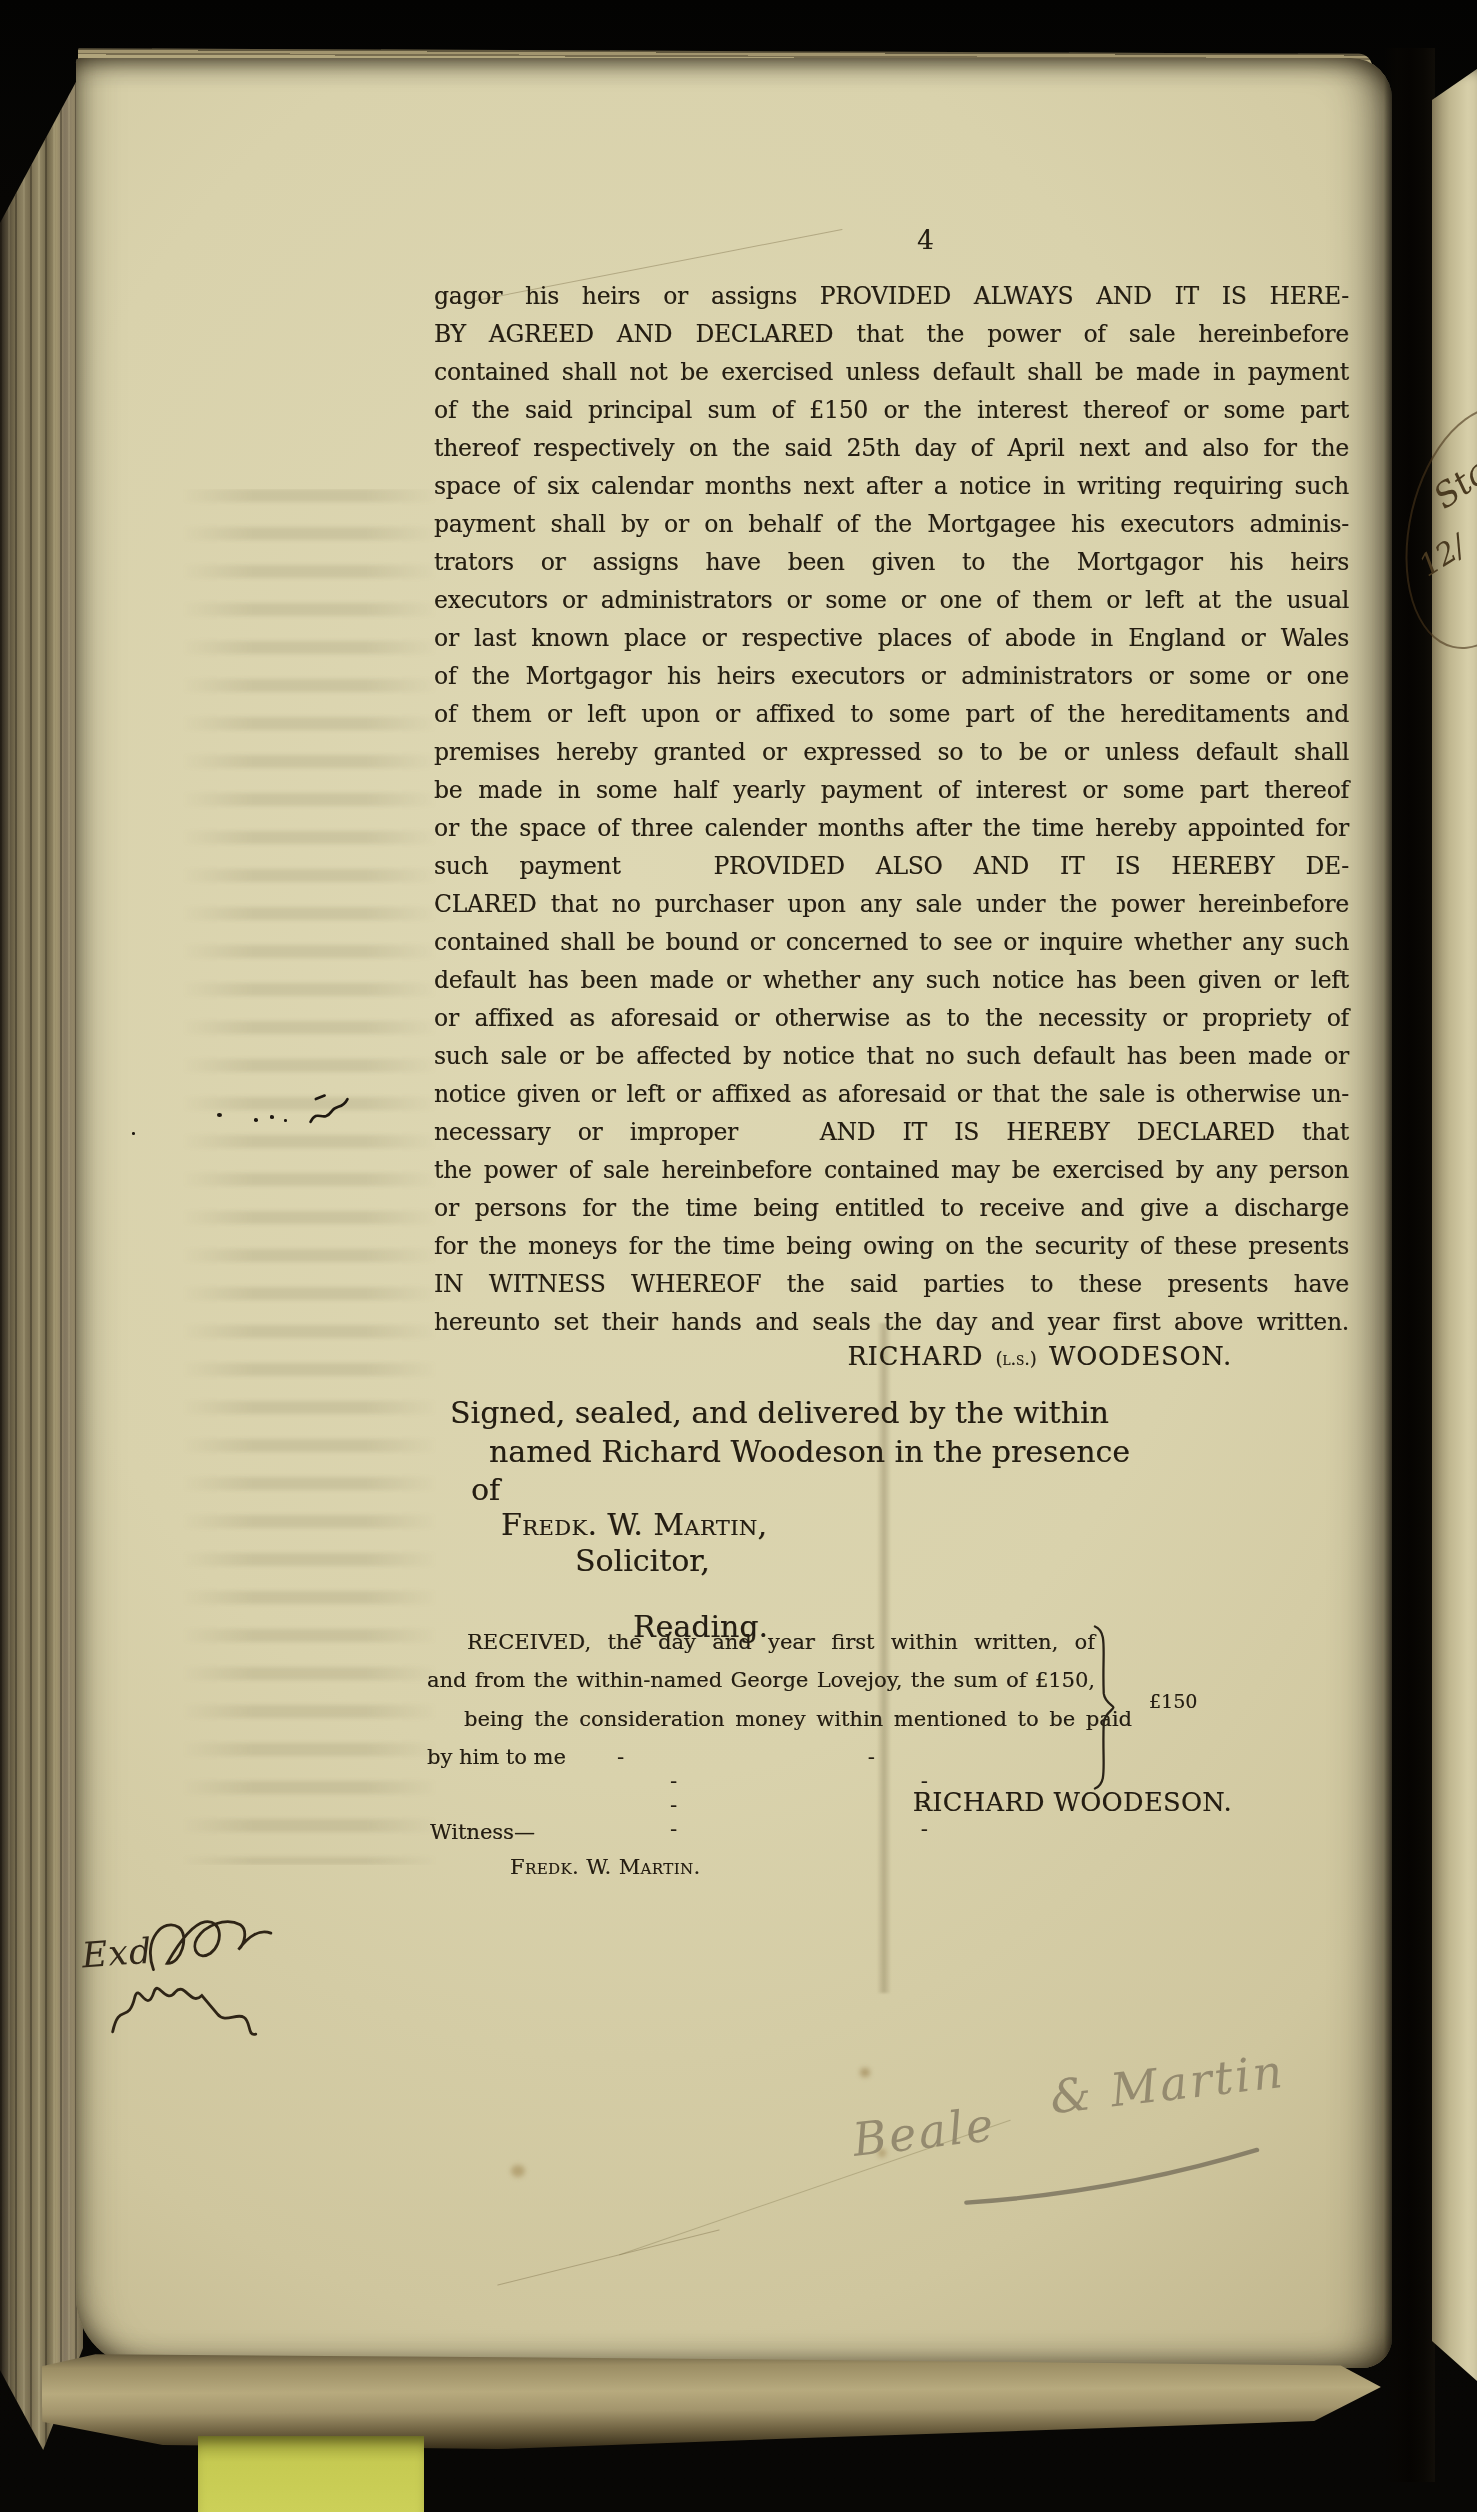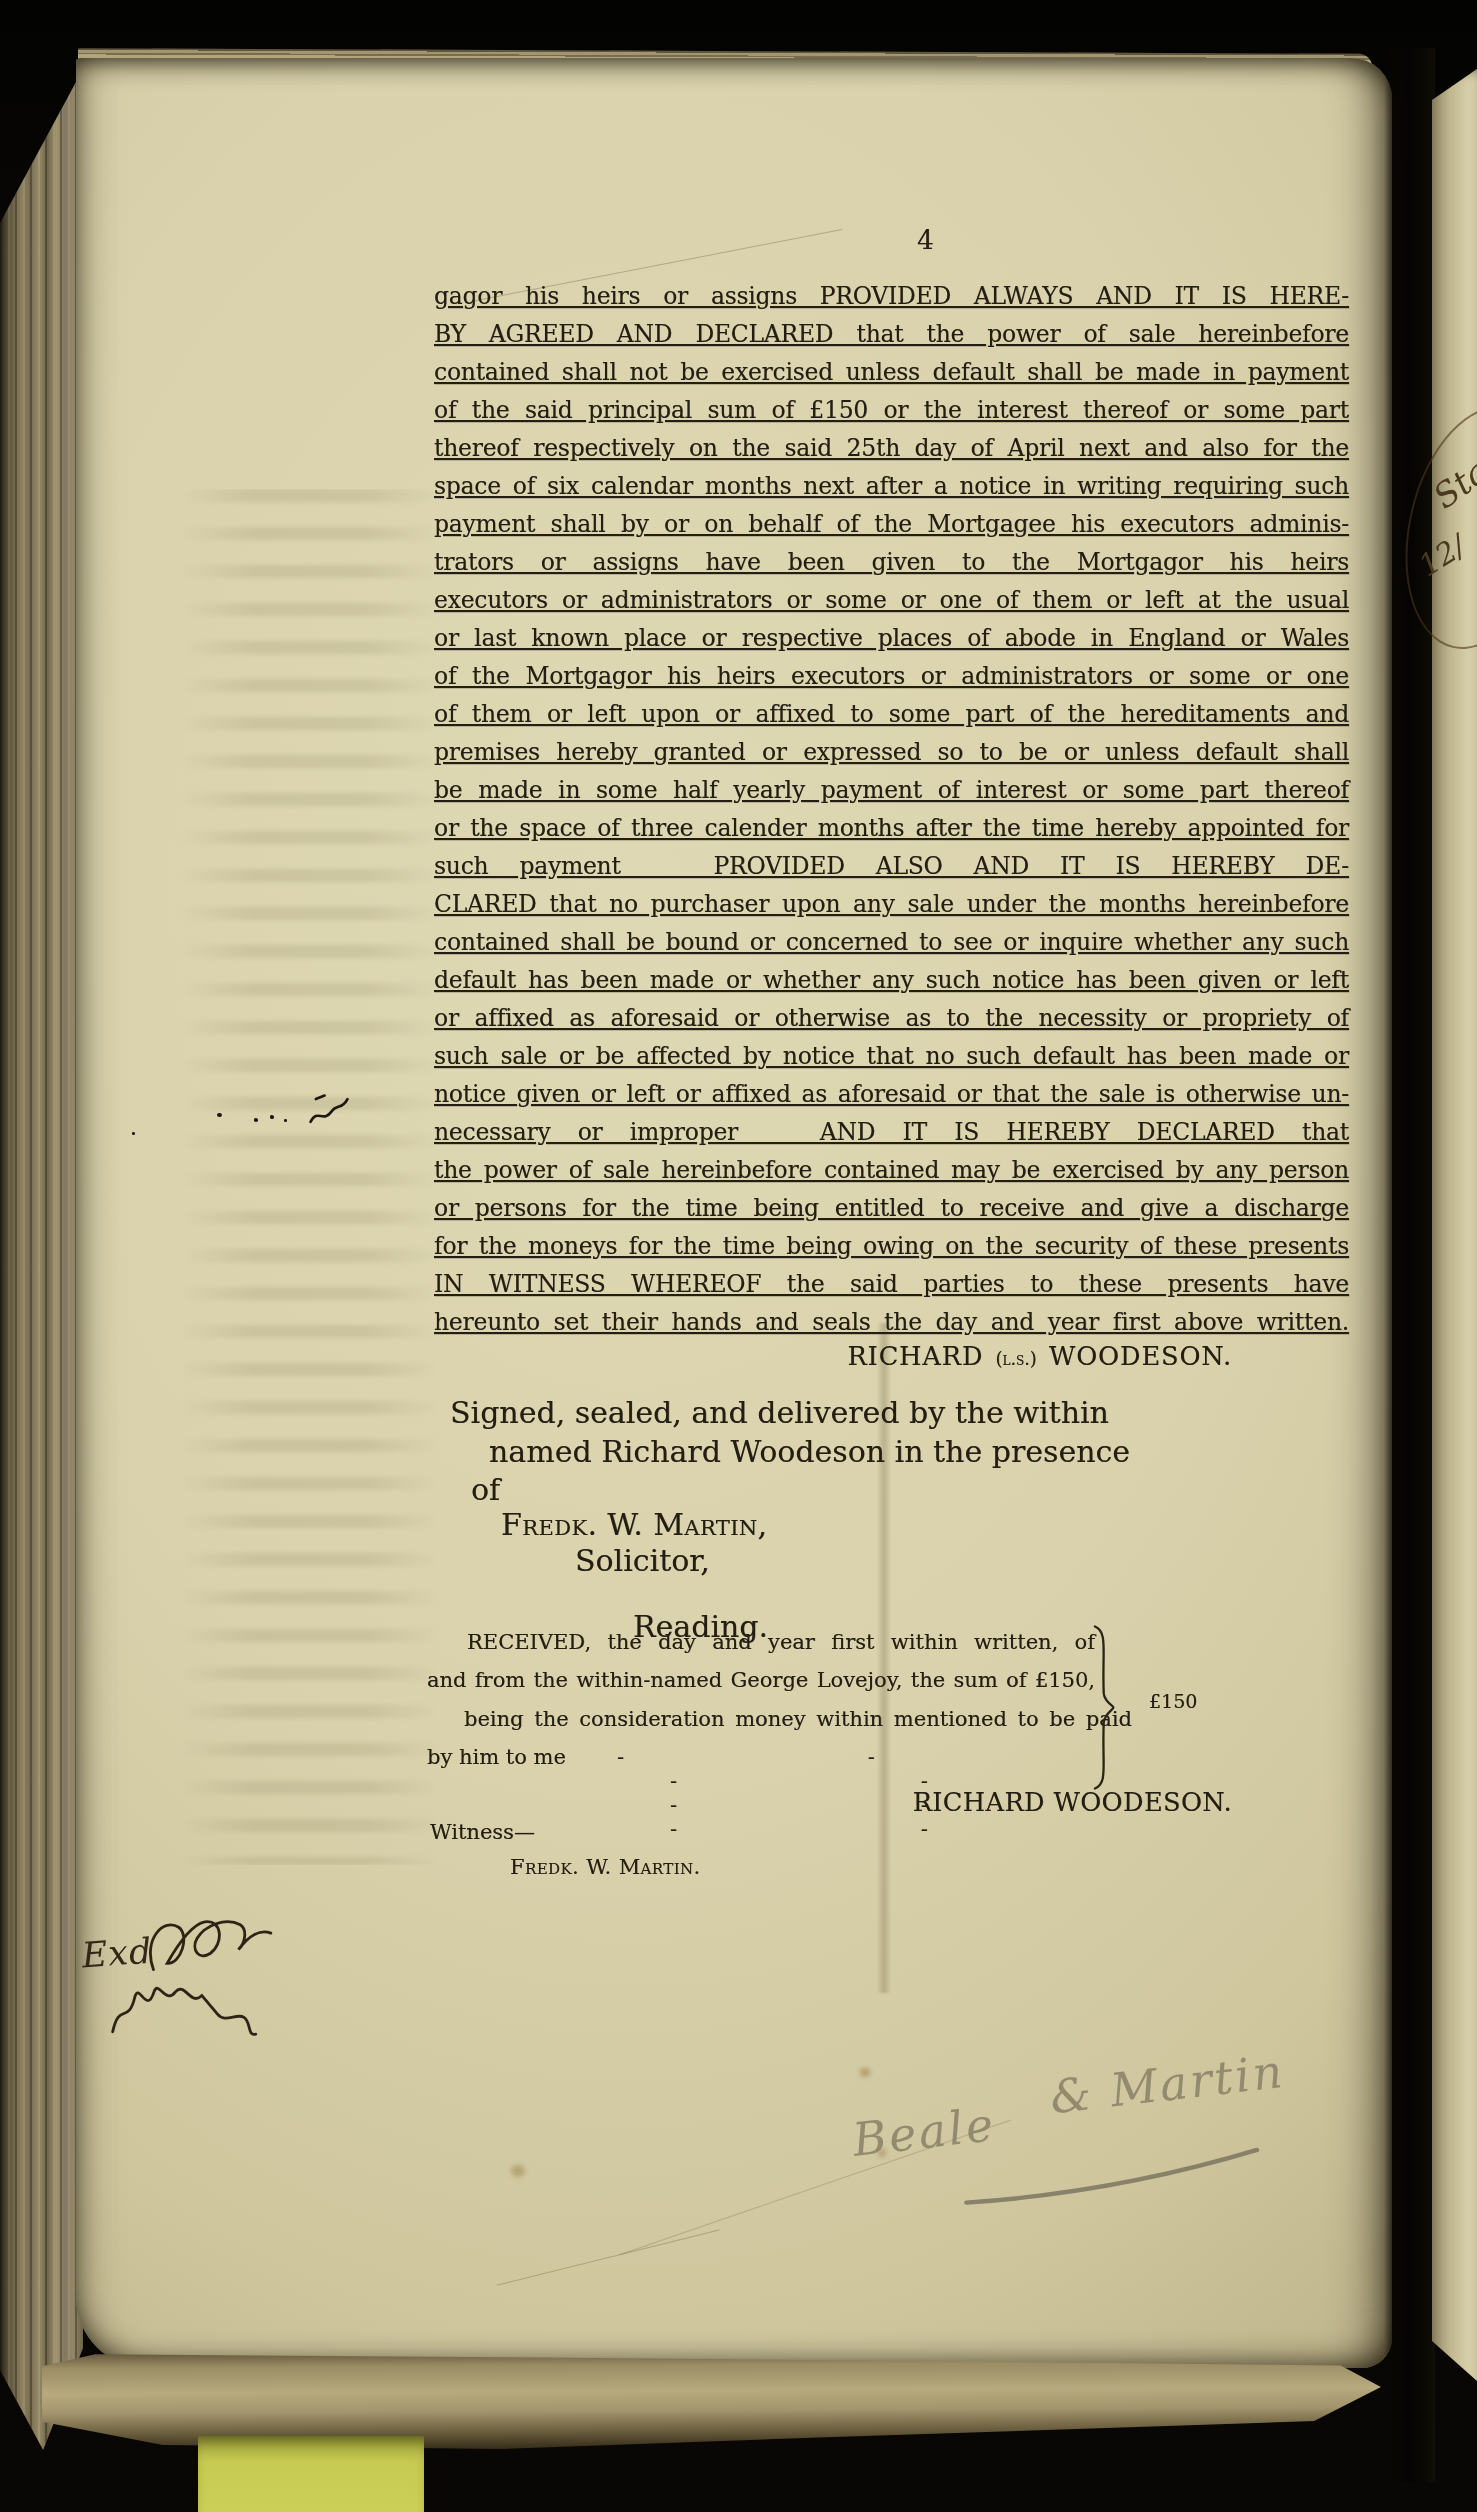--- a/index.html
+++ b/index.html
@@ -43,21 +43,21 @@
     -webkit-mask-image:linear-gradient(90deg,transparent 0,#000 28%,#000 72%,transparent 100%);
             mask-image:linear-gradient(90deg,transparent 0,#000 28%,#000 72%,transparent 100%);}
   .crease{position:absolute;left:877px;top:1323px;width:14px;height:670px;
     background:linear-gradient(90deg,rgba(90,75,45,0),rgba(88,73,42,.26),rgba(90,75,45,0));filter:blur(0.9px);}
   .scratch{position:absolute;background:rgba(128,116,78,.45);height:1.3px;border-radius:1.8px;}
   .spot{position:absolute;border-radius:50%;filter:blur(2.6px);}
   .speck{position:absolute;background:#1e1811;border-radius:45% 55% 50% 50%;}
   
   .print{color:#241d12;text-shadow:0.3px 0.4px 0.5px rgba(36,29,18,.5);}
   #page-number{position:absolute;left:906px;top:224px;width:39px;font-size:26.5px;text-align:center;}
-  #body-block{position:absolute;left:434px;top:282px;width:915px;text-decoration:underline;}
+  #body-block{position:absolute;left:434px;top:282px;width:915px;}
   .bl{height:38px;font-size:23.4px;letter-spacing:-0.2px;text-align:justify;text-align-last:justify;white-space:normal;}
   .sig-line{position:absolute;left:434px;top:1341px;width:798px;text-align:right;font-size:25.6px;letter-spacing:0.9px;}
   .ls{font-size:17.6px;font-variant:small-caps;margin:0 12.3px;letter-spacing:0;}
   .att{position:absolute;font-size:30px;}
   .smallcaps{font-variant:small-caps;letter-spacing:0.4px;}
   .rc{position:absolute;font-size:21px;}
   .just{text-align:justify;text-align-last:justify;}
   #receipt-dashes{word-spacing:41px;margin-left:51px;letter-spacing:0.9px;}
   #receipt-sig{position:absolute;left:434px;top:1787px;width:798px;text-align:right;font-size:25.6px;letter-spacing:0.4px;}
   #amount{position:absolute;left:1149px;top:1690px;font-size:19px;}
@@ -114,21 +114,21 @@
       <div class="bl">payment shall by or on behalf of the Mortgagee his executors adminis-</div>
       <div class="bl">trators or assigns have been given to the Mortgagor his heirs</div>
       <div class="bl">executors or administrators or some or one of them or left at the usual</div>
       <div class="bl">or last known place or respective places of abode in England or Wales</div>
       <div class="bl">of the Mortgagor his heirs executors or administrators or some or one</div>
       <div class="bl">of them or left upon or affixed to some part of the hereditaments and</div>
       <div class="bl">premises hereby granted or expressed so to be or unless default shall</div>
       <div class="bl">be made in some half yearly payment of interest or some part thereof</div>
       <div class="bl">or the space of three calender months after the time hereby appointed for</div>
       <div class="bl">such payment&nbsp;&nbsp;&nbsp;PROVIDED ALSO AND IT IS HEREBY DE-</div>
-      <div class="bl">CLARED that no purchaser upon any sale under the months hereinbefore</div>
+      <div class="bl">CLARED that no purchaser upon any sale under the power hereinbefore</div>
       <div class="bl">contained shall be bound or concerned to see or inquire whether any such</div>
       <div class="bl">default has been made or whether any such notice has been given or left</div>
       <div class="bl">or affixed as aforesaid or otherwise as to the necessity or propriety of</div>
       <div class="bl">such sale or be affected by notice that no such default has been made or</div>
       <div class="bl">notice given or left or affixed as aforesaid or that the sale is otherwise un-</div>
       <div class="bl">necessary or improper&nbsp;&nbsp;&nbsp;AND IT IS HEREBY DECLARED that</div>
       <div class="bl">the power of sale hereinbefore contained may be exercised by any person</div>
       <div class="bl">or persons for the time being entitled to receive and give a discharge</div>
       <div class="bl">for the moneys for the time being owing on the security of these presents</div>
       <div class="bl">IN WITNESS WHEREOF the said parties to these presents have</div>

